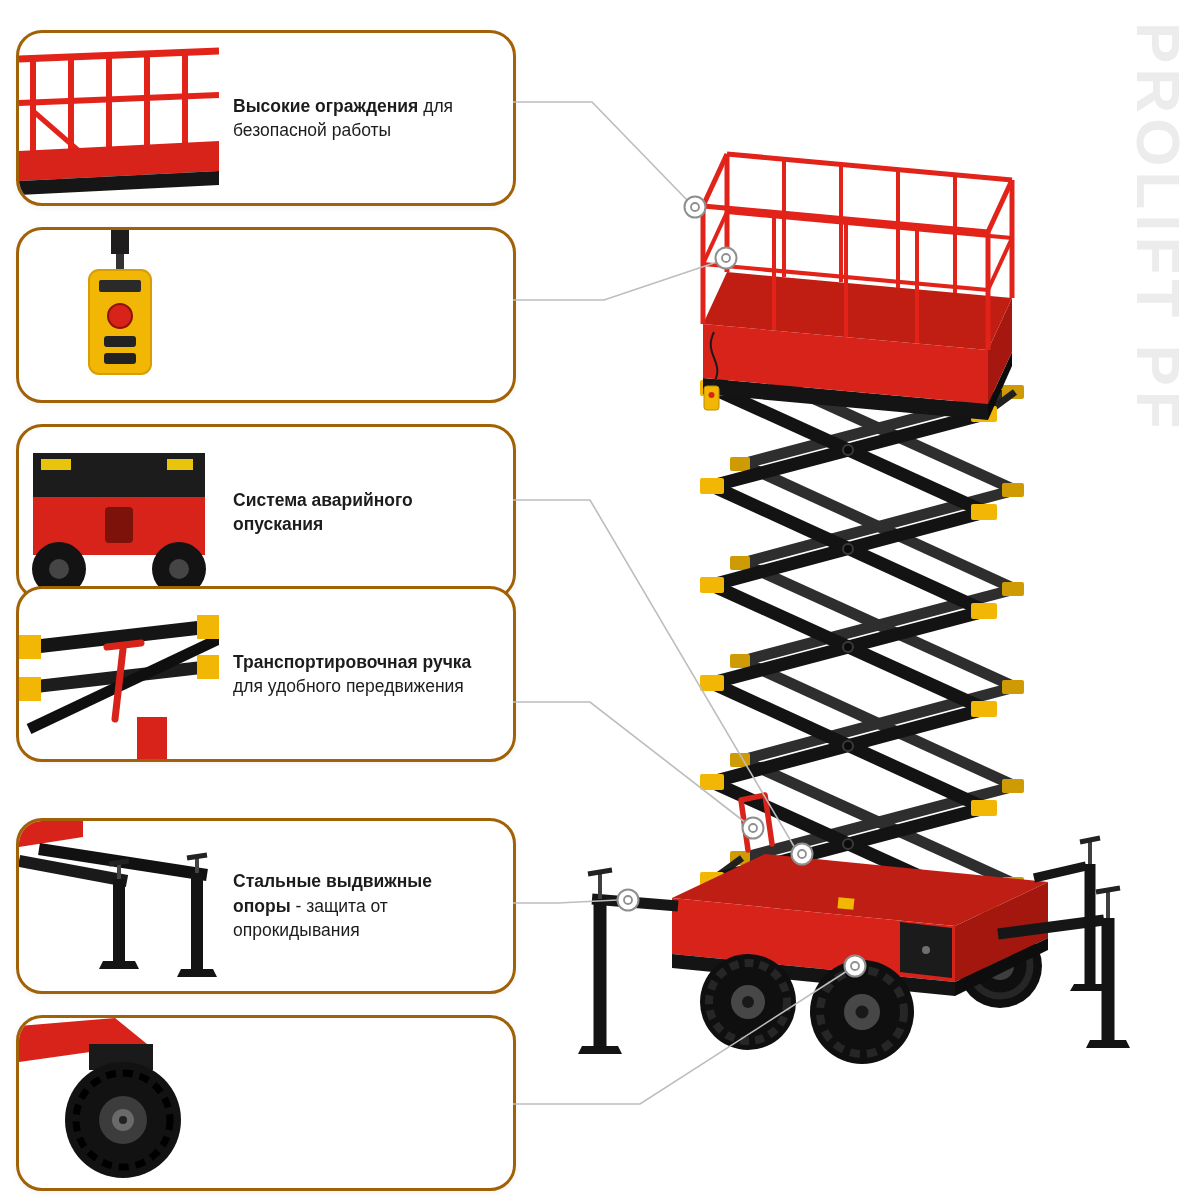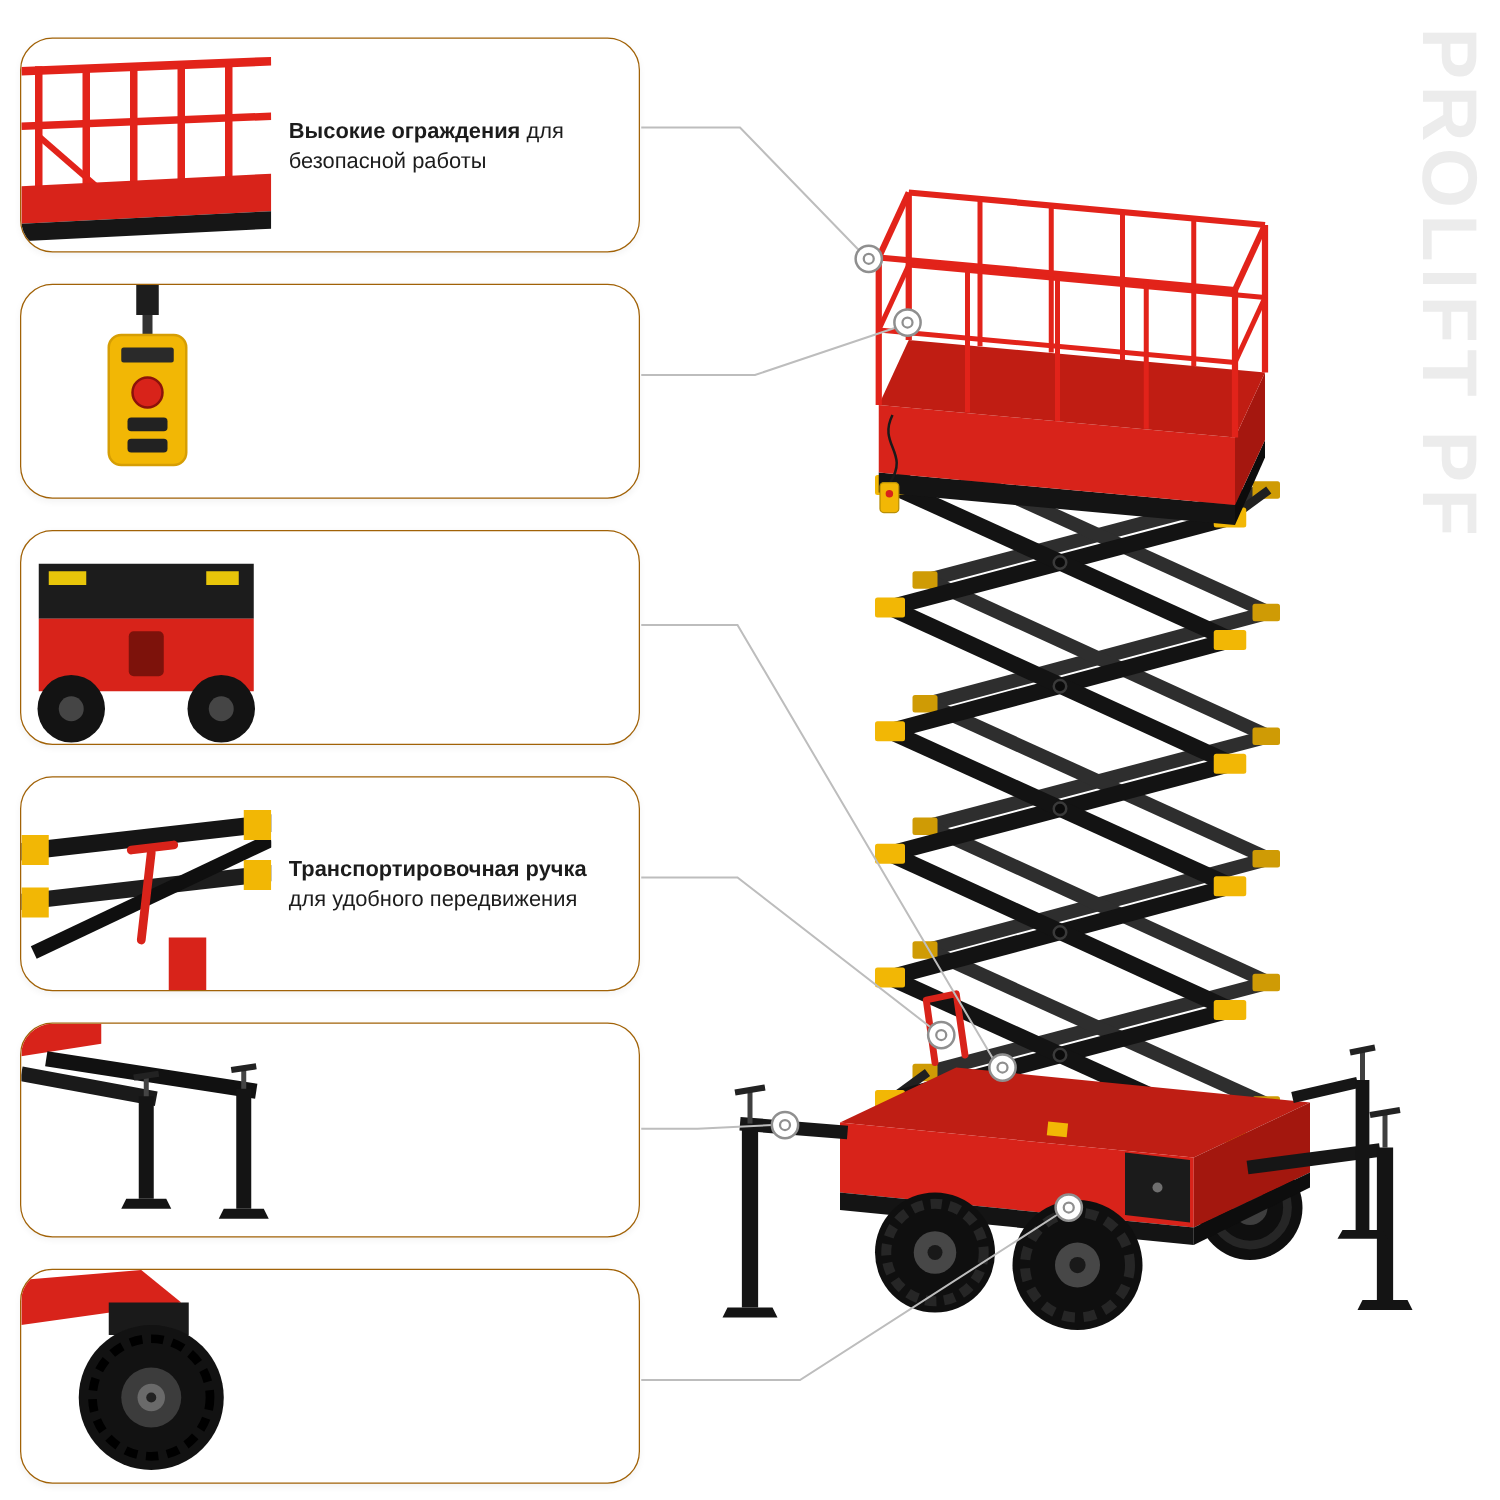--- a/index.html
+++ b/index.html
@@ -2,21 +2,21 @@
 <html><head>
 <meta charset="utf-8">
 <style>
   html, body { margin:0; padding:0; overflow:hidden; }
   body {
     width:1200px; height:1200px; position:relative; background:#ffffff;
     font-family:"Liberation Sans", sans-serif;
   }
   .card {
     position:absolute; left:16px; width:494px; height:170px;
-    background:#fff; border:1px solid #a16207; border-radius:26px;
+    background:#fff; border:3px solid #a16207; border-radius:26px;
     box-shadow:0 2px 6px rgba(0,0,0,0.05);
     overflow:hidden; display:flex;
   }
   .card-img { width:200px; height:170px; flex:0 0 200px; }
   .card-img svg { display:block; }
   .card-text {
     flex:1; display:flex; align-items:center;
     padding:10px 22px 10px 14px;
     font-size:17.5px; line-height:1.4; color:#1c1c1c;
   }
@@ -77,23 +77,27 @@
       <rect x="22" y="32" width="30" height="11" fill="#e8c50a"></rect>
       <rect x="148" y="32" width="26" height="11" fill="#e8c50a"></rect>
       <rect x="14" y="70" width="172" height="58" fill="#d8231a"></rect>
       <rect x="86" y="80" width="28" height="36" rx="4" fill="#7d120b"></rect>
       <circle cx="40" cy="142" r="27" fill="#131313"></circle>
       <circle cx="40" cy="142" r="10" fill="#454545"></circle>
       <circle cx="160" cy="142" r="27" fill="#131313"></circle>
       <circle cx="160" cy="142" r="10" fill="#454545"></circle>
     </svg>
   </div>
-</div>
-
-<div class="card" style="top:621px">
+  <div class="card-text">
+    <div><span class="ft-bold">Система аварийного опускания</span>
+    <span class="ft-normal"></span></div>
+  </div>
+</div>
+
+<div class="card" style="top:586px">
   <div class="card-img">
     <svg width="200" height="170" viewBox="0 0 200 170">
       <line x1="-5" y1="60" x2="205" y2="36" stroke="#151515" stroke-width="14"></line>
       <line x1="-5" y1="100" x2="205" y2="76" stroke="#1d1d1d" stroke-width="13"></line>
       <line x1="10" y1="140" x2="200" y2="50" stroke="#0f0f0f" stroke-width="11"></line>
       <rect x="0" y="46" width="22" height="24" fill="#f2b705"></rect>
       <rect x="178" y="26" width="22" height="24" fill="#f2b705"></rect>
       <rect x="0" y="88" width="22" height="24" fill="#f2b705"></rect>
       <rect x="178" y="66" width="22" height="24" fill="#f2b705"></rect>
       <rect x="118" y="128" width="30" height="42" fill="#d8231a"></rect>
@@ -115,20 +119,24 @@
       <line x1="20" y1="28" x2="188" y2="54" stroke="#111" stroke-width="12"></line>
       <line x1="100" y1="42" x2="100" y2="60" stroke="#444" stroke-width="4"></line>
       <line x1="90" y1="43" x2="110" y2="40" stroke="#222" stroke-width="5"></line>
       <line x1="100" y1="58" x2="100" y2="140" stroke="#141414" stroke-width="12"></line>
       <polygon points="84,140 116,140 120,148 80,148" fill="#141414"></polygon>
       <line x1="178" y1="36" x2="178" y2="54" stroke="#444" stroke-width="4"></line>
       <line x1="168" y1="37" x2="188" y2="34" stroke="#222" stroke-width="5"></line>
       <line x1="178" y1="52" x2="178" y2="148" stroke="#141414" stroke-width="12"></line>
       <polygon points="162,148 194,148 198,156 158,156" fill="#141414"></polygon>
     </svg>
+  </div>
+  <div class="card-text">
+    <div><span class="ft-bold">Стальные выдвижные опоры</span>
+    <span class="ft-normal">- защита от опрокидывания</span></div>
   </div>
 </div>
 
 <div class="card" style="top:1015px">
   <div class="card-img">
     <svg width="200" height="170" viewBox="0 0 200 170">
       <polygon points="0,8 96,0 128,26 0,44" fill="#d8231a"></polygon>
       <rect x="70" y="26" width="64" height="26" fill="#1a1a1a"></rect>
       <circle cx="104" cy="102" r="58" fill="#121212"></circle>
       <circle cx="104" cy="102" r="47" fill="none" stroke="#000000" stroke-width="7" stroke-dasharray="10 7"></circle>

